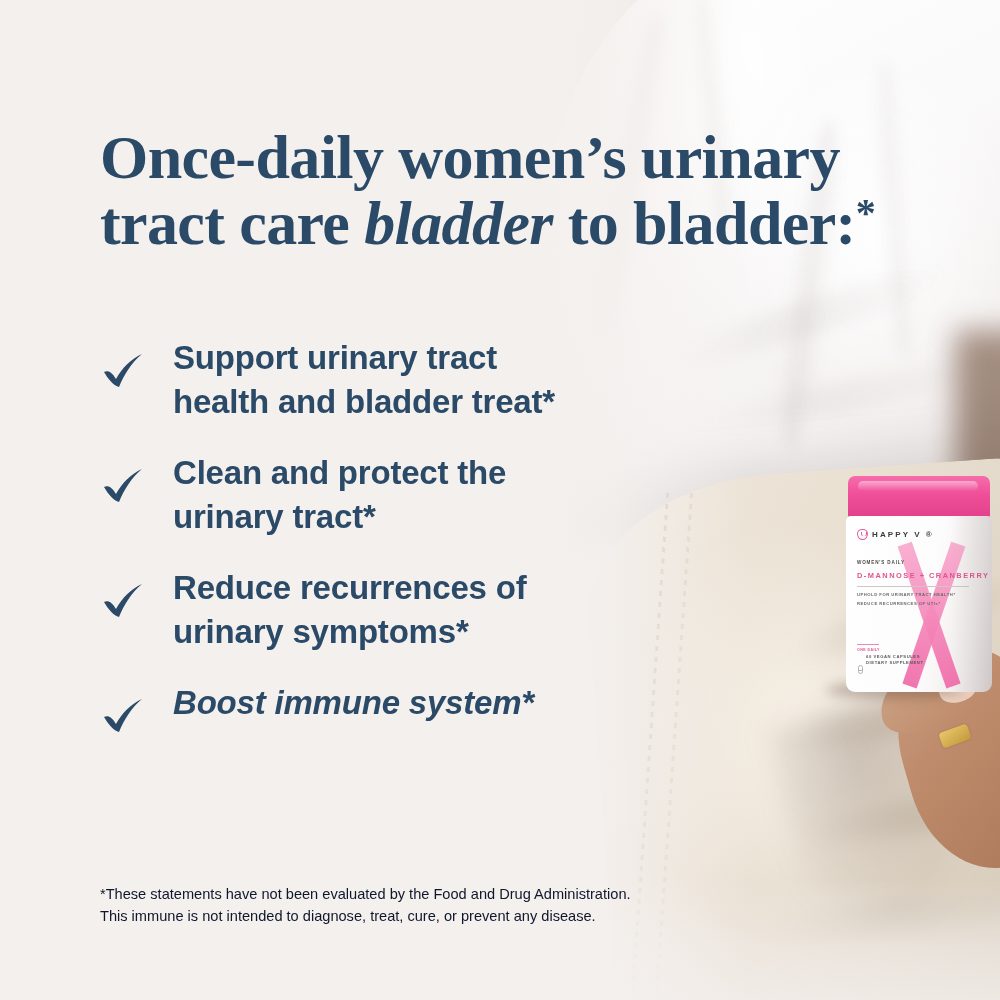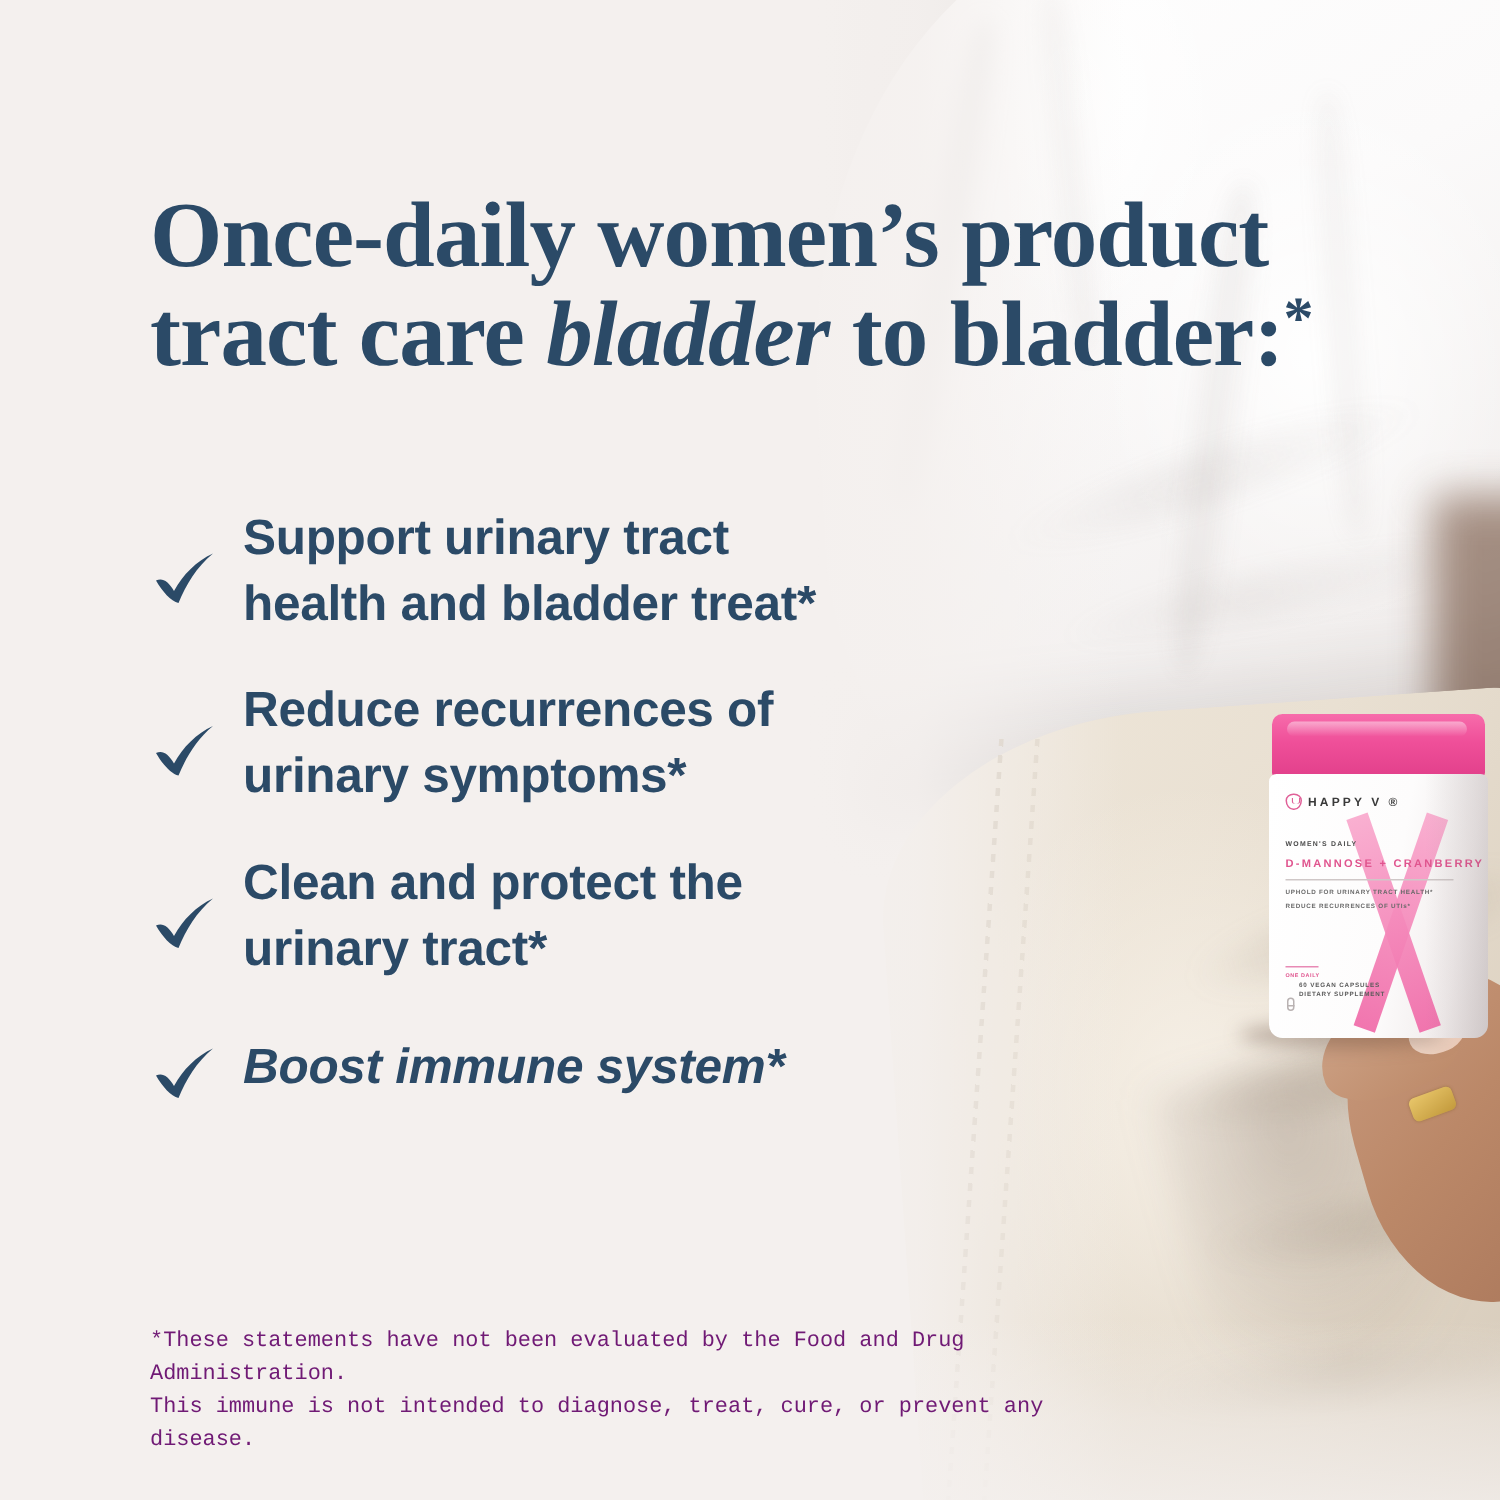--- a/index.html
+++ b/index.html
@@ -317,22 +317,22 @@
     letter-spacing:0;
   }
 
   .benefits {
     position:absolute;
     left:100px; top:336px;
     width:600px;
   }
   .benefit {
     display:flex;
-    align-items:center;
-    gap:16px;
+    align-items:flex-start;
+    gap:27px;
     margin-bottom:28px;
   }
   .benefit:last-child { margin-bottom:0;font-style:italic; }
   .check {
     flex:0 0 auto;
     width:46px; height:46px;
     margin-top:12px;
   }
   .benefit-text {
     font-family:"Liberation Sans", sans-serif;
@@ -340,24 +340,24 @@
     font-size:33px;
     line-height:1.32;
     letter-spacing:-.2px;
     color:#2b4a67;
   }
 
   .disclaimer {
     position:absolute;
     left:100px; top:884px;
     width:640px;
-    font-family:Liberation Mono, monospace;
+    font-family:Liberation Sans, sans-serif;
     font-size:14.6px;
     line-height:1.5;
-    color:#701a75;
+    color:#0f172a;
   }
 </style>
 </head>
 <body>
 
 <div id="stage">
 
   <div class="photo">
     <div class="wall"></div>
 
@@ -418,53 +418,53 @@
         <div class="capsule-icon"></div>
         <div class="count-line count-indent">60 VEGAN CAPSULES</div>
         <div class="count-line count-indent">DIETARY SUPPLEMENT</div>
       </div>
 
       <div class="jar-shade"></div>
     </div>
   </div>
 
   <h1 class="headline">
-    <span>Once-daily women’s product</span><br>
+    <span>Once-daily women’s urinary</span><br>
     <span>tract care </span><em>bladder</em><span> to bladder:</span><span class="star">*</span>
   </h1>
 
   <div class="benefits">
 
     <div class="benefit">
       <svg class="check" viewBox="0 0 46 46">
         <path d="M4 24 C8 22 12 24 16 31 C22 20 31 11 42 6 C31 15 24 27 19 39 C14 38 8 31 4 24 Z" fill="#2b4a67"></path>
       </svg>
       <div class="benefit-text">
         <span>Support urinary tract</span><br>
         <span>health and bladder treat*</span>
       </div>
     </div>
 
     <div class="benefit">
       <svg class="check" viewBox="0 0 46 46">
         <path d="M4 24 C8 22 12 24 16 31 C22 20 31 11 42 6 C31 15 24 27 19 39 C14 38 8 31 4 24 Z" fill="#2b4a67"></path>
       </svg>
       <div class="benefit-text">
-        <span>Reduce recurrences of</span><br>
-        <span>urinary symptoms*</span>
+        <span>Clean and protect the</span><br>
+        <span>urinary tract*</span>
       </div>
     </div>
 
     <div class="benefit">
       <svg class="check" viewBox="0 0 46 46">
         <path d="M4 24 C8 22 12 24 16 31 C22 20 31 11 42 6 C31 15 24 27 19 39 C14 38 8 31 4 24 Z" fill="#2b4a67"></path>
       </svg>
       <div class="benefit-text">
-        <span>Clean and protect the</span><br>
-        <span>urinary tract*</span>
+        <span>Reduce recurrences of</span><br>
+        <span>urinary symptoms*</span>
       </div>
     </div>
 
     <div class="benefit">
       <svg class="check" viewBox="0 0 46 46">
         <path d="M4 24 C8 22 12 24 16 31 C22 20 31 11 42 6 C31 15 24 27 19 39 C14 38 8 31 4 24 Z" fill="#2b4a67"></path>
       </svg>
       <div class="benefit-text">
         <span>Boost immune system*</span>
       </div>

